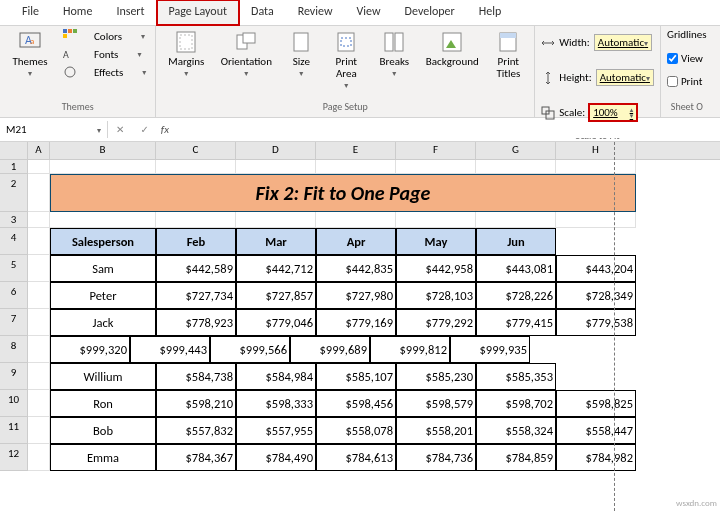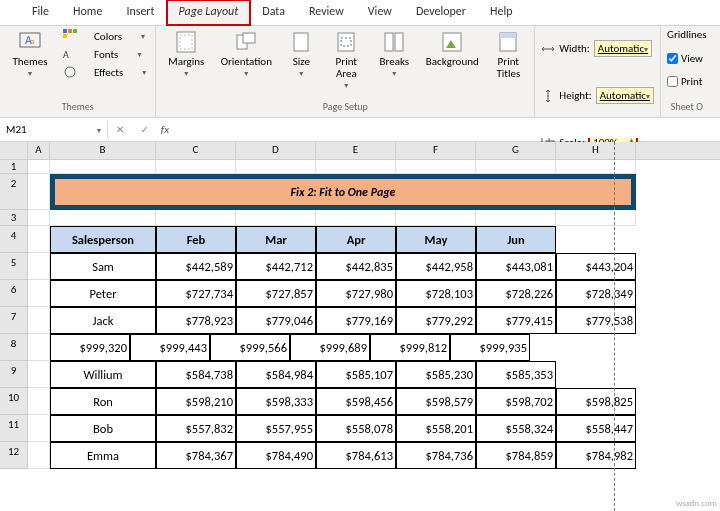--- a/index.html
+++ b/index.html
@@ -1,39 +1,39 @@
 <!DOCTYPE html>
 <html><head>
 <meta charset="utf-8">
 <style>
 * { box-sizing: border-box; margin: 0; padding: 0; }
 body { font-family: "Segoe UI", Calibri, Arial, sans-serif; font-size: 12px; background: #fff; width: 720px; height: 511px; overflow: hidden; position: relative; }
 
 
-.ribbon-tabs { display: flex; background: #fff; border-bottom: 1px solid #d4d4d4; height: 26px; padding-left: 20px; }
+.ribbon-tabs { display: flex; background: #fff; border-bottom: 1px solid #d4d4d4; height: 26px; padding-left: 10px; }
 .ribbon-tabs .tab { padding: 4px 12px; font-size: 12px; color: #333; cursor: pointer; }
-.ribbon-tabs .tab.hl { outline: 2px solid #cc0000; outline-offset: -1px; background: #f3f2f1; font-style: italic; }
+.ribbon-tabs .tab.hl { outline: 2px solid #cc0000; outline-offset: -1px; background: #f3f2f1; }
 
 
 .ribbon { display: flex; background: #f3f2f1; border-bottom: 1px solid #d4d4d4; height: 92px; }
 .group { display: flex; flex-direction: column; border-right: 1px solid #d4d4d4; padding: 2px 6px; }
 .group-content { flex: 1; display: flex; align-items: flex-start; gap: 6px; }
 .group-label { font-size: 10px; color: #666; text-align: center; padding: 2px 0; }
 
 .big-btn { display: flex; flex-direction: column; align-items: center; width: 48px; padding: 2px; cursor: pointer; }
 .big-btn svg { width: 24px; height: 24px; margin-bottom: 2px; }
 .big-btn .lbl { font-size: 11px; text-align: center; line-height: 1.1; }
 .big-btn .dd { font-size: 8px; color: #666; }
 
 .themes-col { display: flex; flex-direction: column; gap: 2px; }
 .mini-row { display: flex; align-items: center; gap: 17px; font-size: 11px; padding: 1px 3px; cursor: pointer; }
 .mini-row svg { width: 14px; height: 14px; }
 .mini-row .dd { font-size: 8px; color: #666; margin-left: 2px; }
 
-.scale-group .scale-row { display: flex; align-items: center; gap: 4px; font-size: 11px; margin: 12px 0; }
+.scale-group .scale-row { display: flex; align-items: center; gap: 4px; font-size: 11px; margin: 6px 0; }
 .scale-group .scale-row svg { width: 14px; height: 14px; }
 .scale-group .val-box { background: #fef9c3; border: 1px solid #ababab; padding: 1px 3px; min-width: 58px; font-size: 11px; display: flex; align-items: center; justify-content: space-between; text-decoration: underline; }
 .scale-group .val-box .dd { font-size: 8px; color: #666; }
 .scale-group .val-box.hl { outline: 2px solid #cc0000; outline-offset: -1px; }
 .scale-group .val-box.hl .spn { display: flex; flex-direction: column; font-size: 7px; line-height: 6px; color: #666; }
 
 .sheet-opts { font-size: 11px; }
 .sheet-opts .hdr { margin-bottom: 3px; }
 .sheet-opts .opt { display: flex; align-items: center; gap: 3px; margin: 2px 0; }
 .sheet-opts input { width: 11px; height: 11px; }
@@ -59,21 +59,21 @@
 
 .row { display: flex; }
 .rh { width: 28px; background: #e6e6e6; border-right: 1px solid #ccc; border-bottom: 1px solid #ccc; text-align: center; font-size: 11px; padding: 3px 0; }
 .cell { border-right: 1px solid #e0e0e0; border-bottom: 1px solid #e0e0e0; font-size: 12px; padding: 3px 4px; background: #fff; }
 
 .dataA { width: 22px; }
 .dataB { width: 106px; }
 .dataC, .dataD, .dataE, .dataF, .dataG, .dataH { width: 80px; }
 
 
-.title-cell { background: #F4B084; font-weight: bold; font-size: 12px; font-style: italic; text-align: center; padding: 6px 0; border: 5px solid #0c4a6e; }
+.title-cell { background: #F4B084; font-weight: bold; font-size: 20px; font-style: italic; text-align: center; padding: 6px 0; border: 1px solid #0c4a6e; }
 
 
 .th { background: #C6D9F1; font-weight: bold; text-align: center; border: 1px solid #000; font-size: 12.5px; padding: 5px 0; }
 .td { border: 1px solid #000; text-align: center; font-size: 12.5px; padding: 5px 2px; }
 .td.r { text-align: right; }
 
 
 .page-break { position: absolute; top: 0; bottom: 0; left: 614px; border-left: 1px dashed #7a7a7a; pointer-events: none; z-index: 5; }
 
 .watermark { position: absolute; bottom: 3px; right: 3px; font-size: 9px; color: #aaa; }

